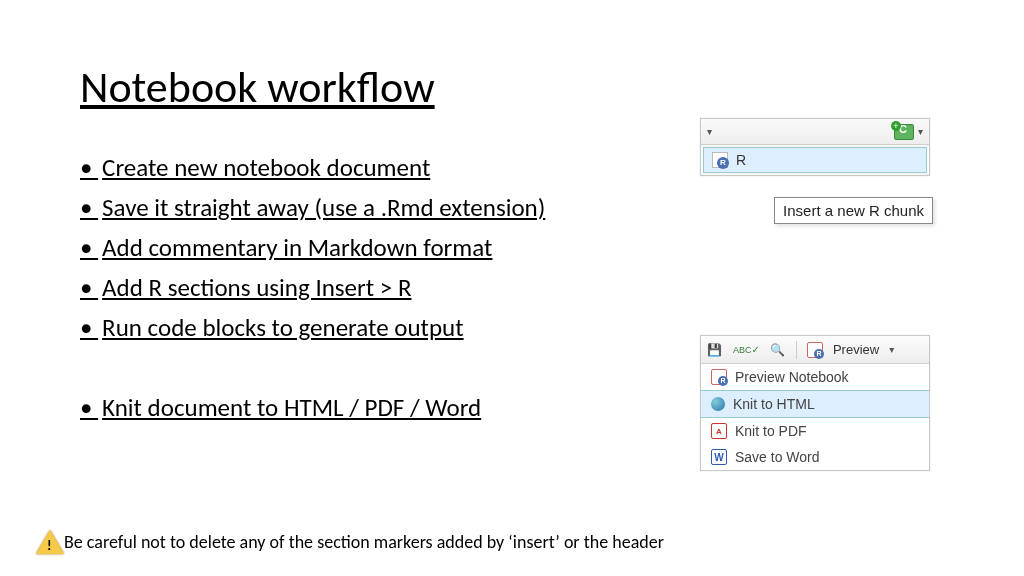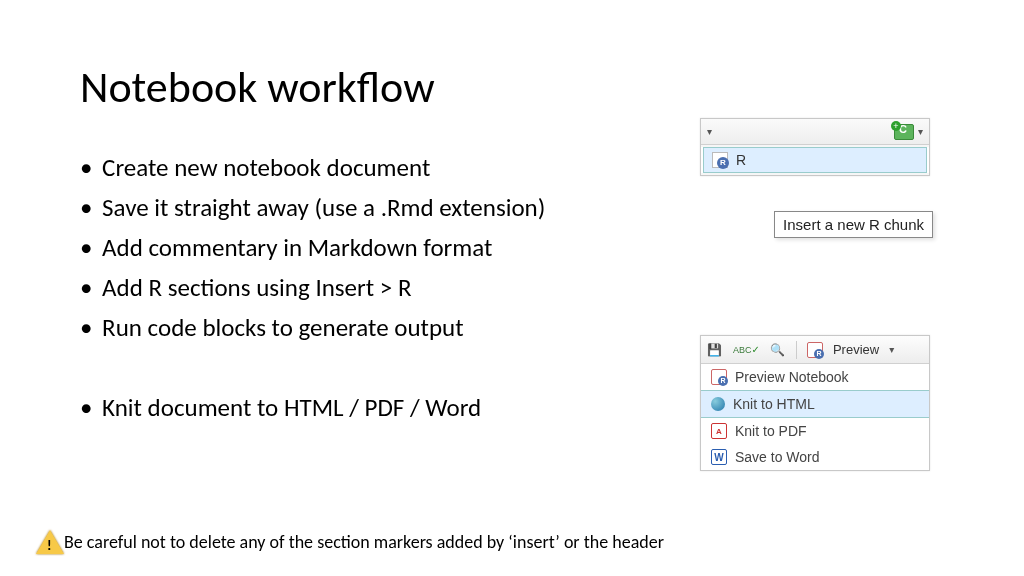--- a/index.html
+++ b/index.html
@@ -10,20 +10,21 @@
     color: #000;
     background: #fff;
     position: relative;
     overflow: hidden;
   }
   .slide {
     width: 100%;
     height: 100%;
     padding: 60px 80px 32px 80px;
     position: relative;
+    text-decoration: underline;
   }
   h1.title {
     font-size: 44px;
     font-weight: 400;
     margin-bottom: 34px;
     color: #000;
   }
   ul.bullets {
     list-style: none;
     font-size: 25px;
@@ -94,21 +95,21 @@
     background: #fff; border: 1px solid #bbb;
   }
   .r-icon .r-blue {
     position: absolute; right: -2px; bottom: -2px;
     width: 12px; height: 12px; border-radius: 50%;
     background: #4a6fb0; color: #fff; font-size: 8px;
     line-height: 12px; text-align: center; font-weight: bold;
   }
   .tooltip-box {
     position: absolute;
-    top: 92px; right: -4px;
+    top: 78px; right: -4px;
     background: #fff;
     border: 1px solid #888;
     padding: 4px 8px;
     font-size: 15px;
     color: #222;
     white-space: nowrap;
     box-shadow: 2px 2px 4px rgba(0,0,0,.12);
   }
 
   

